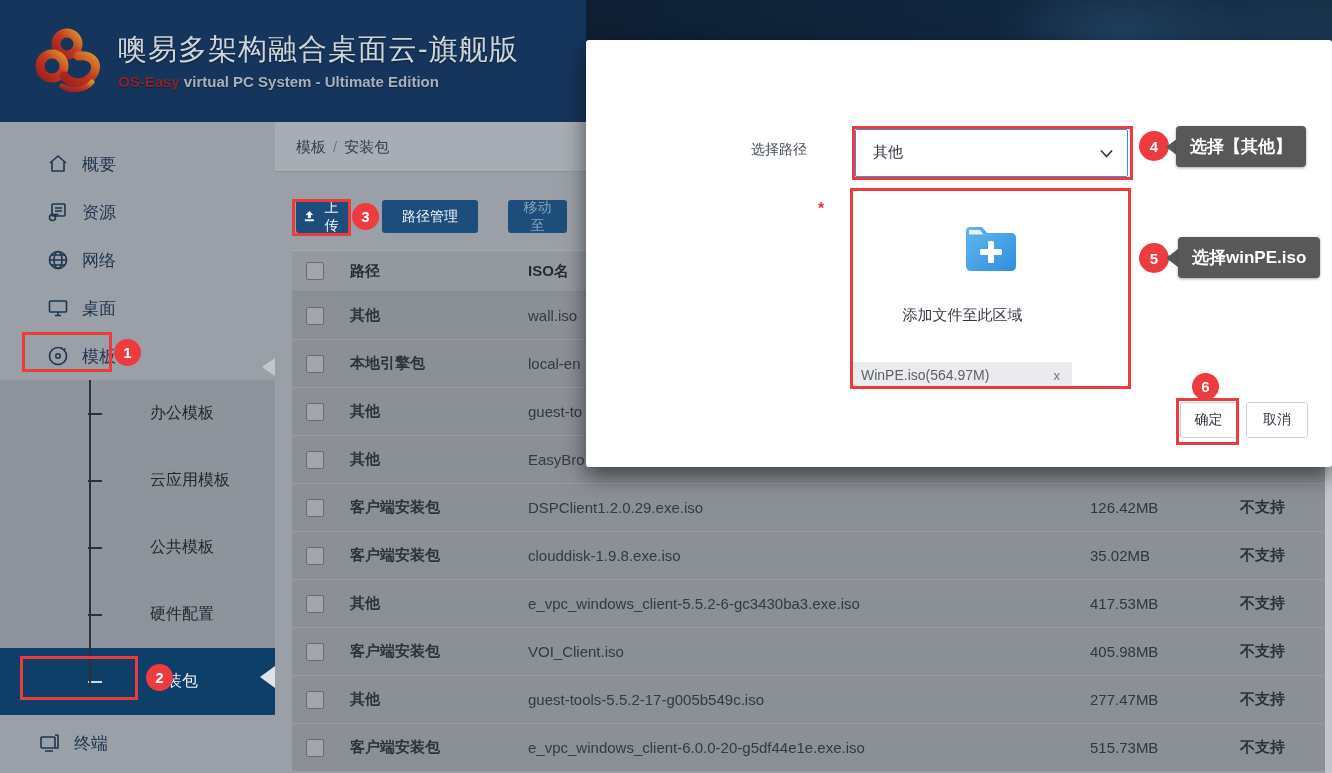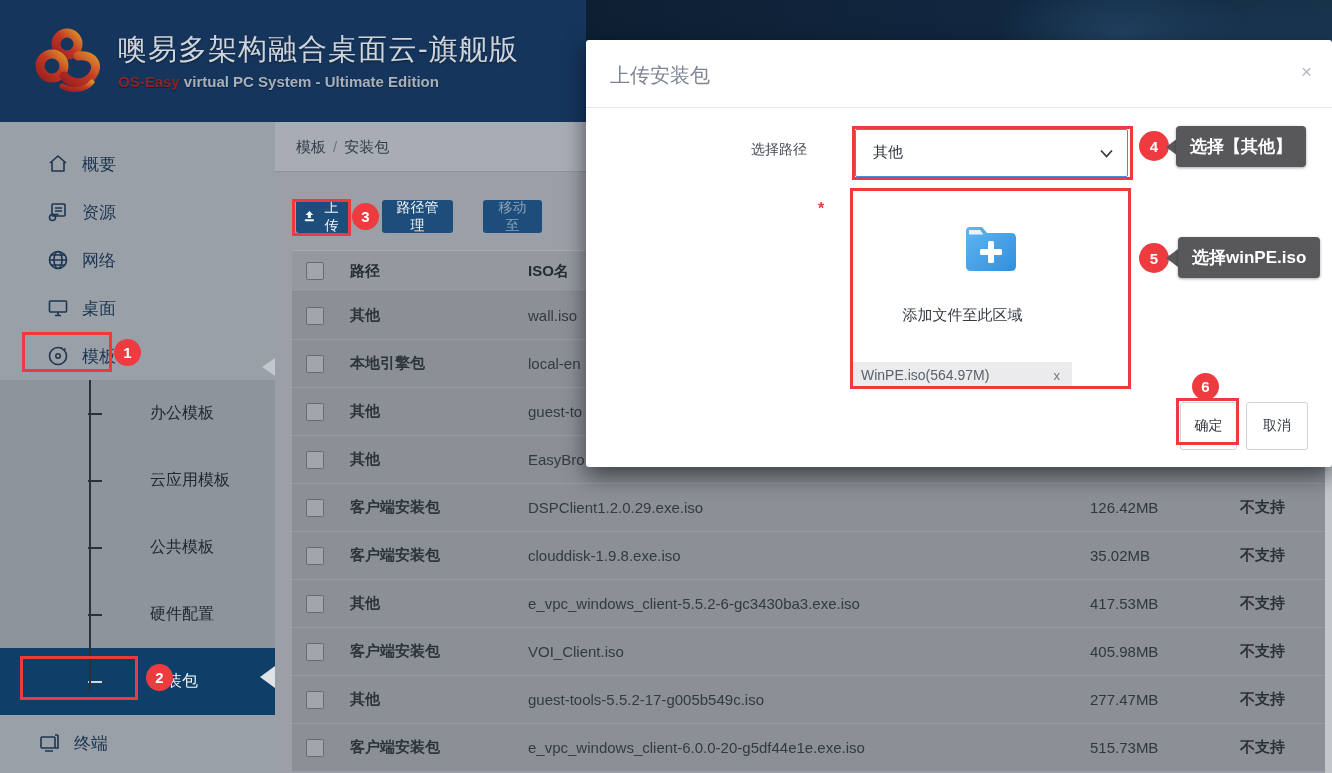--- a/index.html
+++ b/index.html
@@ -42,21 +42,21 @@
   .content { position:absolute; left:275px; top:122px; right:0; bottom:0; background:#9ba0a8; z-index:1; }
   .crumb-band { position:absolute; left:0; top:0; width:100%; height:50px; background:#a8adb5; border-bottom:1px solid #8e939a; }
   .crumbs { position:absolute; left:21px; top:16px; font-size:15px; color:#333d4b; }
   .crumbs .sep { color:#6e757f; margin:0 7px; }
   .toolbar { position:absolute; left:21px; top:78px; height:33px; display:flex; }
   .tb-btn { height:33px; background:#1d4e7b; border:none; border-radius:3px; color:#f2f5f8; font-size:14px;
             display:inline-flex; align-items:center; justify-content:center; padding:0 12px; cursor:pointer;
             font-family:inherit; }
   .tb-btn svg { margin-right:5px; }
   .btn-upload { width:55px; padding:4px 8px; }
-  .btn-path { margin-left:31px; width:71px; }
+  .btn-path { margin-left:31px; width:96px; }
   .btn-move { margin-left:30px; width:59px; color:#8ca3b8;text-align:center; }
 
   .pkg-table { position:absolute; left:17px; top:128px; right:6px; }
   .t-row { display:flex; align-items:center; height:48px; background:#8b8f96; border-bottom:1px solid #999da3; }
   .t-head { height:42px; background:#94999f; border-top:1px solid #a6abb0; border-bottom:1px solid #868b91; }
   .c-check { width:58px; padding-left:14px; flex:0 0 58px; }
   .c-path  { width:178px; flex:0 0 178px; font-size:15px; font-weight:bold; color:#2d333b; }
   .c-iso   { width:562px; flex:0 0 562px; font-size:15px; color:#343a41; white-space:nowrap; overflow:hidden; }
   .c-size  { width:150px; flex:0 0 150px; font-size:15px; color:#31373e; }
   .c-supp  { flex:1; font-size:15px; font-weight:bold; color:#2b3139; }
@@ -75,21 +75,21 @@
   .m-select { width:100%; height:100%; background:#fff; border:1px solid #3f8ee0; border-radius:2px; position:relative; cursor:pointer; }
   .m-select .val { position:absolute; left:17px; top:13px; font-size:15px; color:#2f353d; }
   .m-select .chev { position:absolute; right:14px; top:19px; }
   .m-required { position:absolute; left:232px; top:160px; color:#e8383d; font-size:16px; font-weight:bold; }
   .m-drop { position:absolute; left:267px; top:151px; width:219px; height:197px; background:#fff; }
   .m-folder { position:absolute; left:110px; top:32px; }
   .m-drop-text { position:absolute; left:0; top:115px; width:100%; text-align:center; font-size:15px; color:#343a42; }
   .m-filebar { position:absolute; left:0; right:0; bottom:0; height:26px; background:#ebebee; display:flex; align-items:center; }
   .m-filebar .fname { margin-left:8px; font-size:14px; color:#5b626b; flex:1; }
   .m-filebar .fdel { margin-right:12px; font-size:13px; color:#70767e; cursor:pointer; }
-  .m-btn { position:absolute; height:48px; background:#fff; border:1px solid #cfd3d8; border-radius:3px;
+  .m-btn { position:absolute; height:36px; background:#fff; border:1px solid #cfd3d8; border-radius:3px;
            font-size:14px; color:#343b44; cursor:pointer; font-family:inherit; }
   .m-ok { left:594px; top:362px; width:57px; }
   .m-cancel { left:660px; top:362px; width:62px; }
 
   
   .ann { position:absolute; z-index:20; }
   .ann-rect { border:3px solid #ed3a3e; background:transparent; pointer-events:none; }
   .ann-badge { width:27px; height:27px; border-radius:50%; background:#ee3b40; color:#fff; font-size:15px; font-weight:bold;
                display:flex; align-items:center; justify-content:center; }
   .ann-tip { background:#58585a; color:#fff; font-size:17px; font-weight:bold; border-radius:4px;
@@ -345,24 +345,20 @@
           <div class="c-size">515.73MB</div>
           <div class="c-supp">不支持</div>
         </div>
       </div>
   </div>
 
   <div class="scrollbar"></div>
 </div>
 
 <div class="modal">
-  <div class="m-header">
-    <div class="m-title">上传安装包</div>
-    <div class="m-close">×</div>
-  </div>
   <div class="m-label">选择路径</div>
   <div class="m-select-wrap">
     <div class="m-select">
       <span class="val">其他</span>
       <svg class="chev" width="13" height="9" viewBox="0 0 13 9" fill="none" stroke="#363c44" stroke-width="1.8">
           <path d="M1 1.5 L6.5 7.5 L12 1.5"></path>
         </svg>
     </div>
   </div>
   <div class="m-required">*</div>

